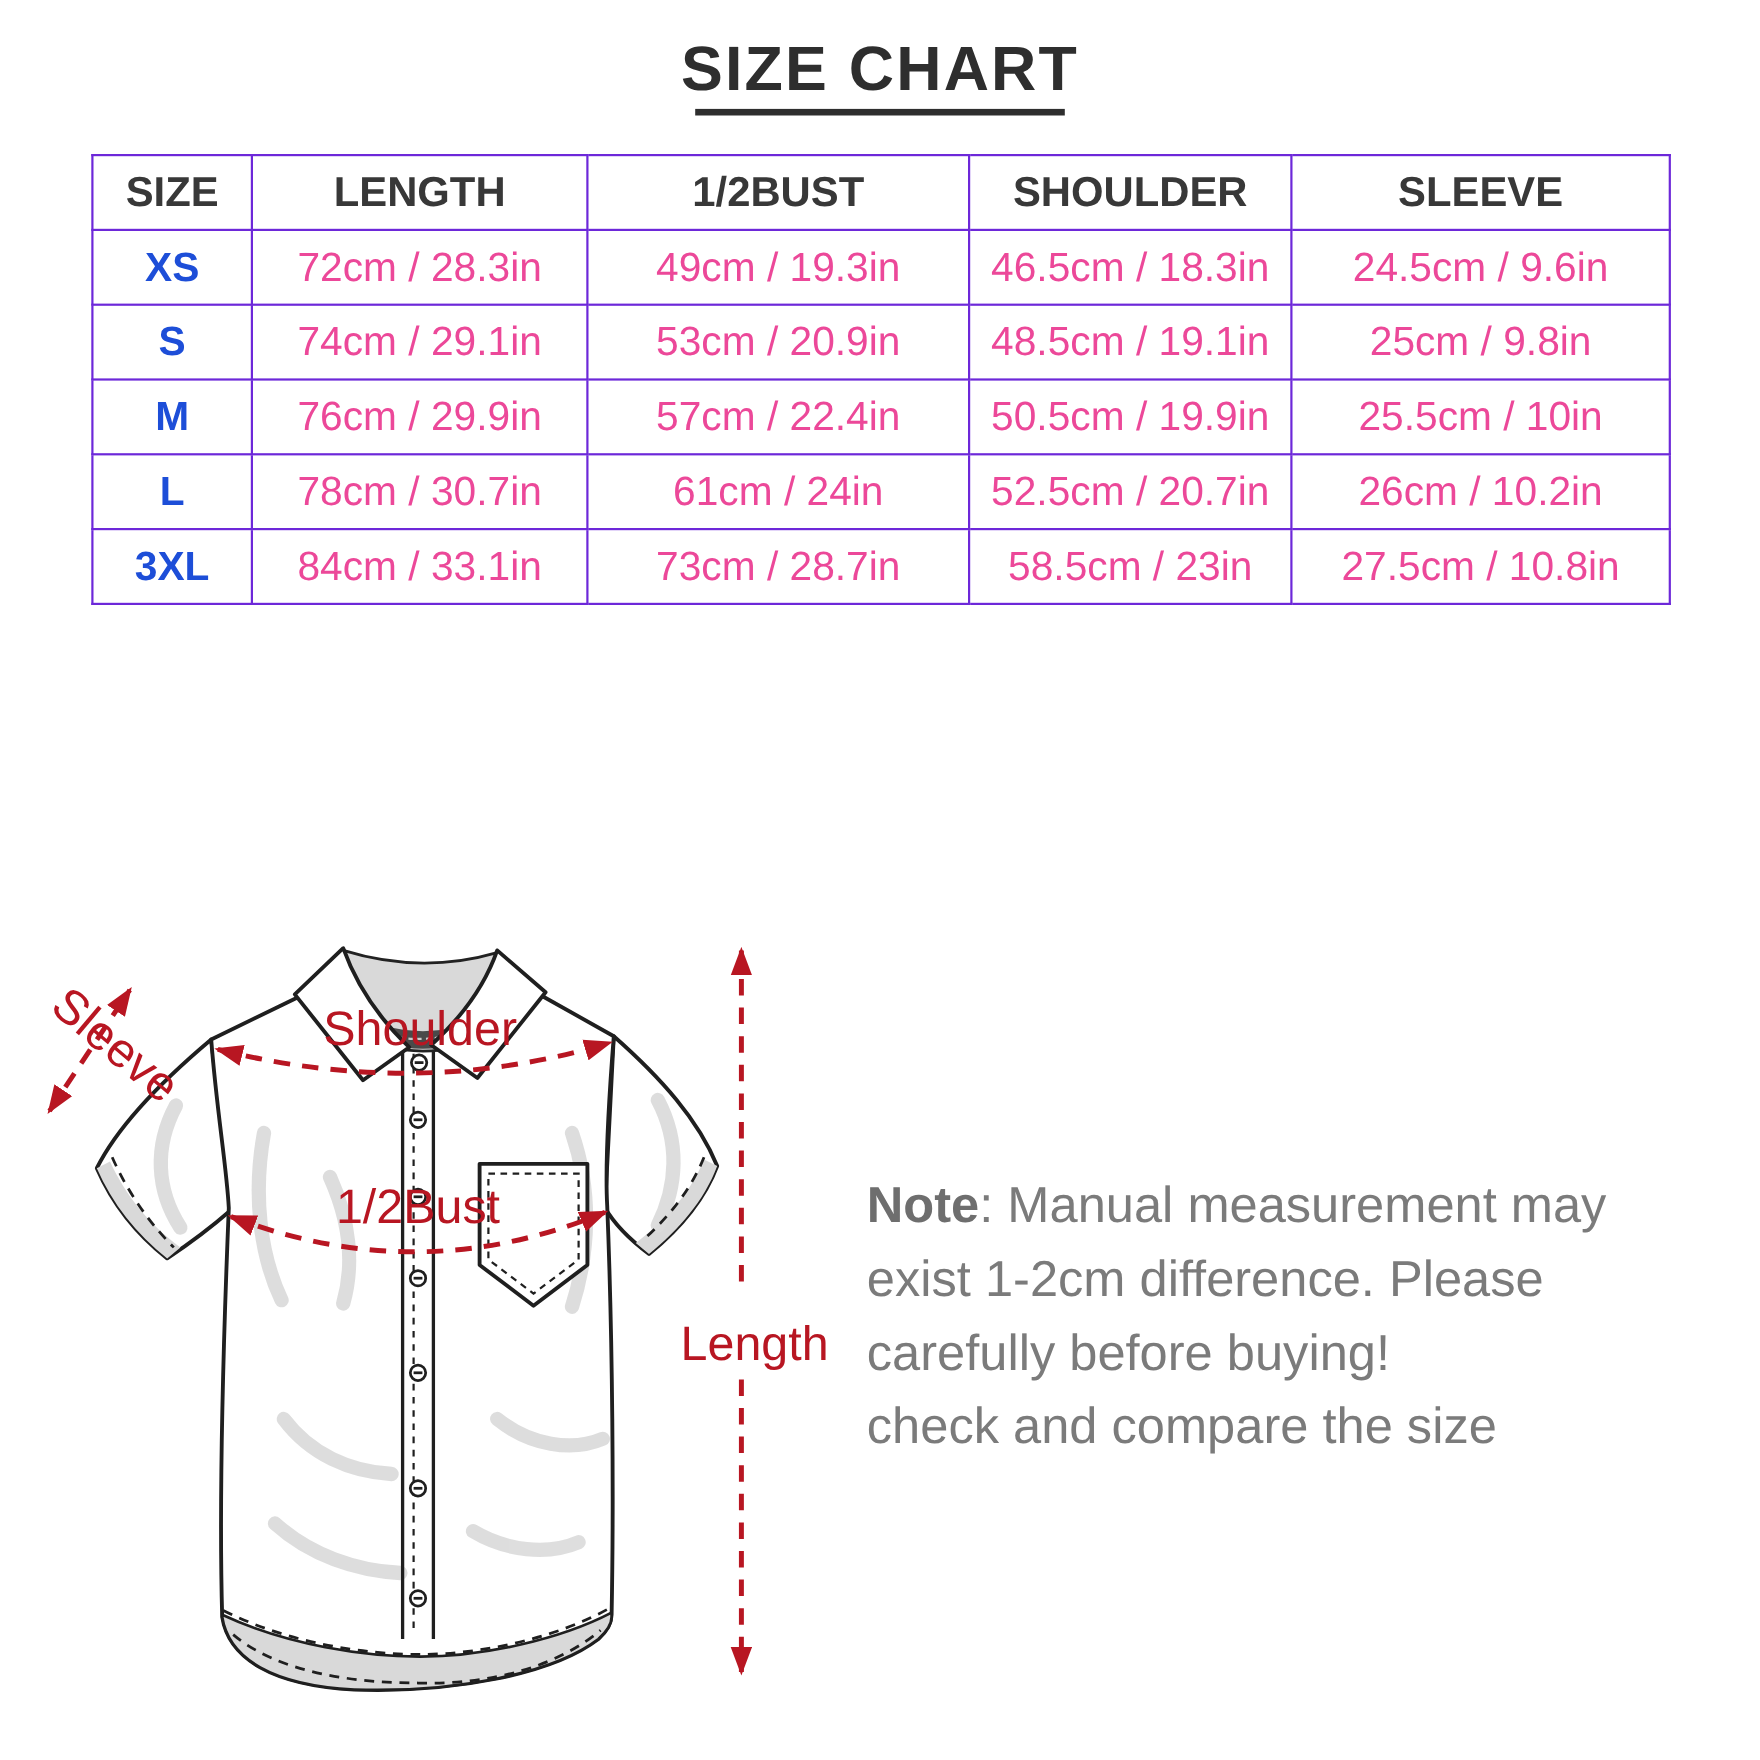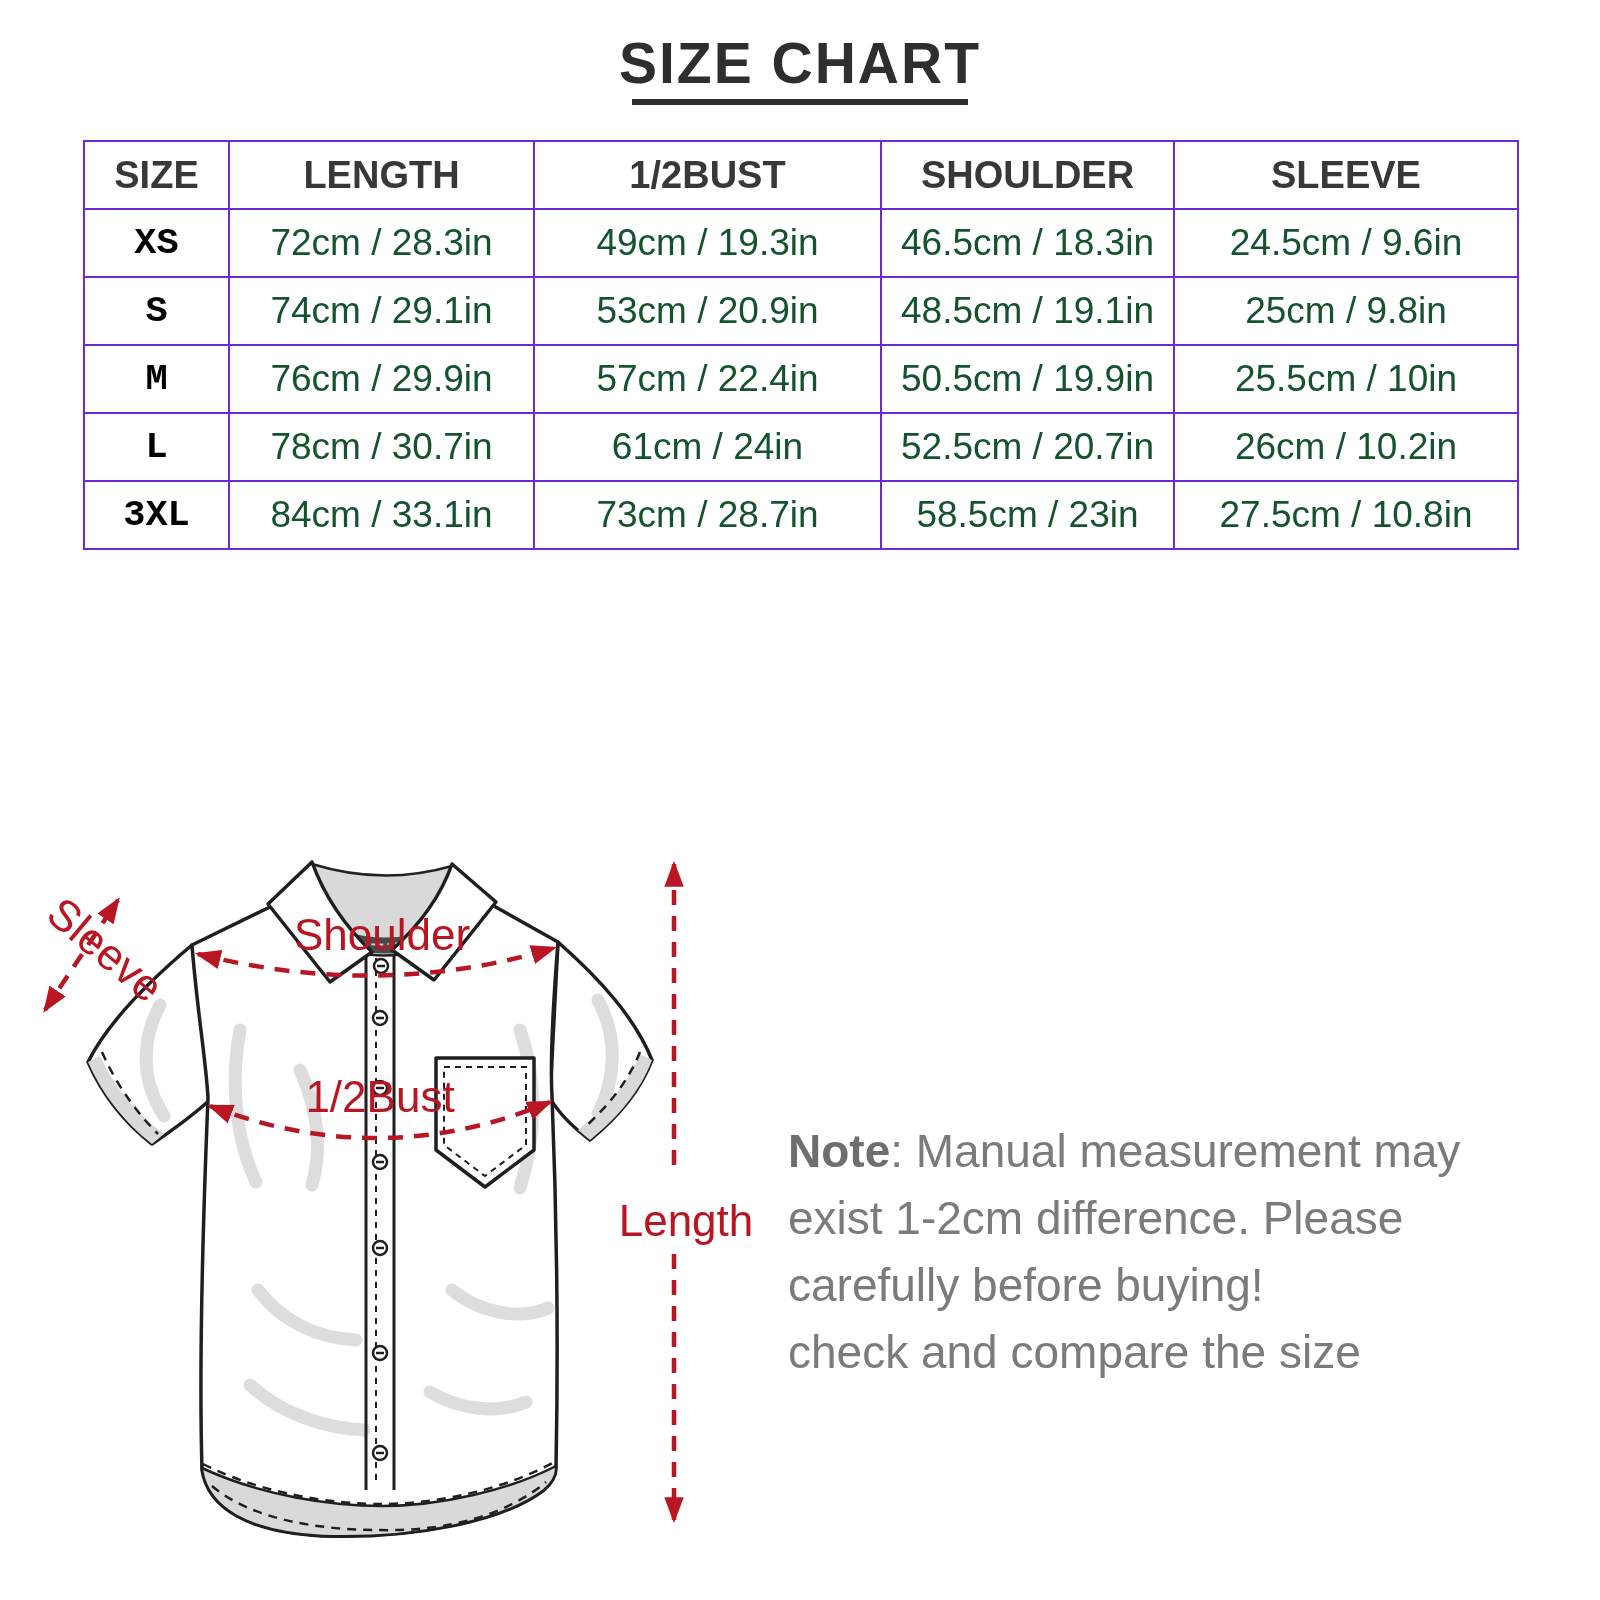--- a/index.html
+++ b/index.html
@@ -17,27 +17,27 @@
   }
   table.size-chart{
     position:absolute;left:83px;top:140px;width:1434px;
     border-collapse:collapse;table-layout:fixed;
   }
   table.size-chart th,table.size-chart td{
     border:2px solid #6d28d9;height:66px;text-align:center;vertical-align:middle;
     padding:0;white-space:nowrap;overflow:hidden;
   }
   table.size-chart th{font-size:38px;font-weight:bold;color:#383838;}
-  table.size-chart td.size{font-size:37px;font-weight:bold;color:#000000;font-family:Liberation Mono, monospace;}
-  table.size-chart td.val{font-size:37px;font-weight:normal;color:#14532d;}
+  table.size-chart td.size{font-size:37px;font-weight:bold;color:#1d4ed8;}
+  table.size-chart td.val{font-size:37px;font-weight:normal;color:#ec4899;}
   .col-size{width:145px;} .col-length{width:305px;} .col-bust{width:347px;}
   .col-shoulder{width:293px;} .col-sleeve{width:344px;}
   .shirt-diagram{position:absolute;left:0;top:820px;width:780px;height:780px;}
   .note{
-    position:absolute;left:788px;top:1118px;width:700px;
+    position:absolute;left:788px;top:1062px;width:700px;
     font-size:46px;line-height:67px;color:#7b7b7b;
   }
   .note b{font-weight:bold;color:#6e6e6e;}
   svg text.red-label{font-family:"Liberation Sans",sans-serif;}
 </style>
 </head>
 <body>
 
 <div class="title">SIZE CHART</div>
 <div class="title-underline"></div>

